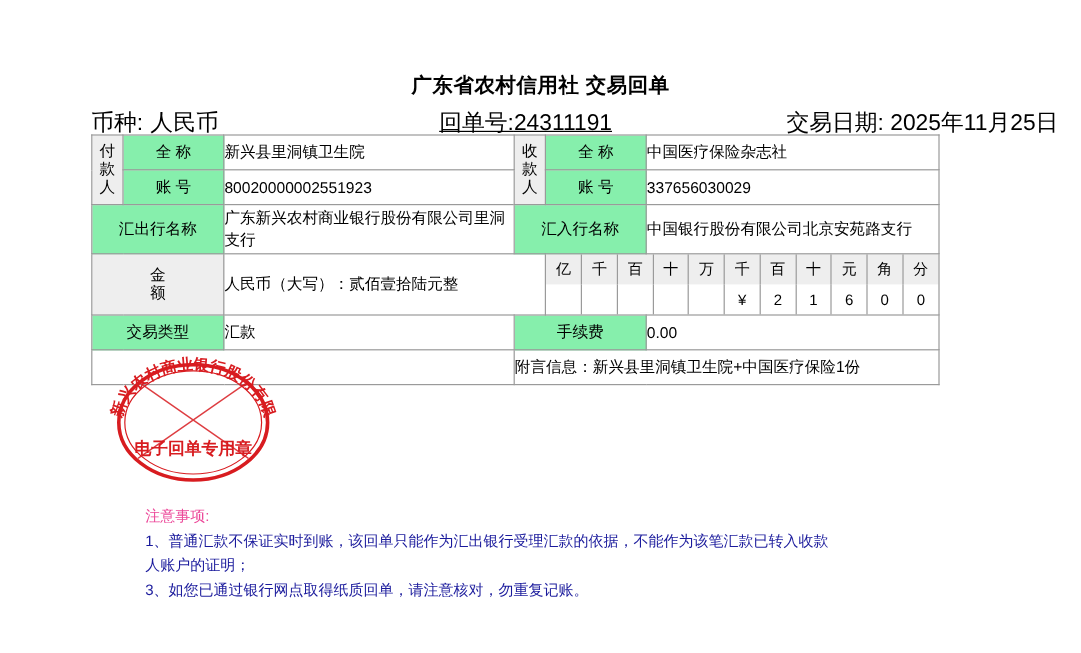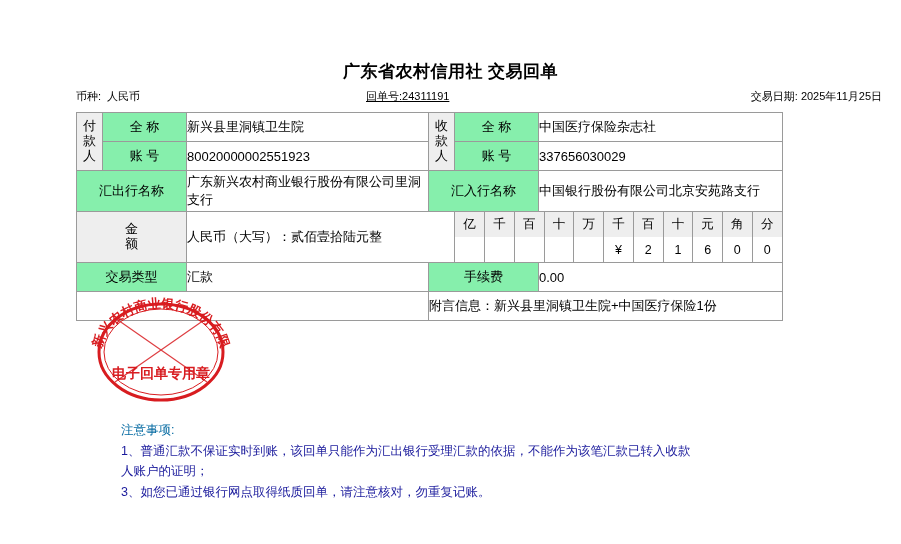--- a/index.html
+++ b/index.html
@@ -29,21 +29,21 @@
     font-size: 17px;
     font-weight: bold;
     letter-spacing: 0.5px;
   }
   .subhead {
     position: absolute;
     top: 89px;
     left: 76px;
     width: 806px;
     height: 20px;
-    font-size: 11px;
+    font-size: 19px;
   }
   .subhead .left {
     position: absolute;
     left: 0;
     top: 0;
   }
   .subhead .left .lbl { margin-right: 6px; }
   .subhead .center {
     position: absolute;
     left: 290px;
@@ -143,21 +143,21 @@
   .stamp svg { display: block; }
 
   .footer {
     position: absolute;
     left: 121px;
     top: 420px;
     font-size: 12.5px;
     line-height: 1.65;
     color: #1a1a9c;
   }
-  .footer .ftitle { color: #0369a1; }
+  .footer .ftitle { color: #ec4899; }
   .nowrap { white-space: nowrap; }
 </style>
 </head>
 <body>
 
 <div class="page">
 
   <div class="title">广东省农村信用社 交易回单</div>
 
   <div class="subhead">

